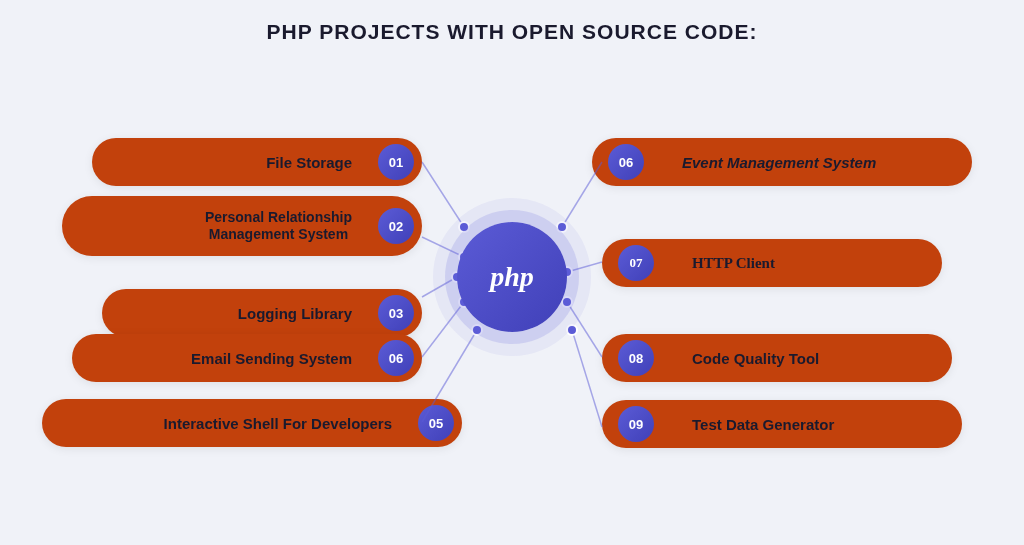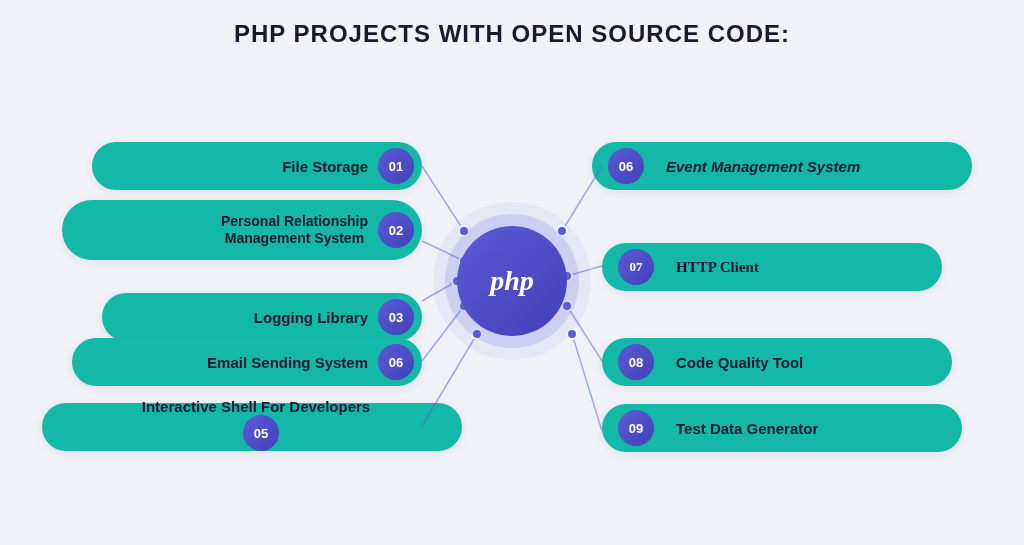--- a/index.html
+++ b/index.html
@@ -11,21 +11,21 @@
       height: 545px;
       overflow: hidden;
       display: flex;
       flex-direction: column;
       align-items: center;
       justify-content: flex-start;
       padding: 20px 0 0 0;
     }
 
     .title {
-      font-size: 24px;
+      font-size: 21px;
       font-weight: 900;
       color: #1a1a2e;
       text-align: center;
       letter-spacing: 1px;
       margin-bottom: 18px;
       text-transform: uppercase;
     }
 
     .diagram-container {
       position: relative;
@@ -54,27 +54,28 @@
       font-size: 28px;
       font-weight: 900;
       color: white;
       font-style: italic;
       font-family: Georgia, serif;
     }
 
     
     .pill {
       position: absolute;
-      background: #14b8a6;
+      background: #c2410c;
       border-radius: 50px;
       display: flex;
       align-items: center;
       box-shadow: 0 2px 10px rgba(0,0,0,0.08);
       height: 48px;
       padding: 0 8px 0 16px;
+      gap: 16px;
     }
 
     .pill-left {
       flex-direction: row;
       justify-content: flex-end;
     }
 
     .pill-right {
       flex-direction: row;
       justify-content: flex-start;
@@ -188,21 +189,21 @@
   <div class="pill pill-left" style="left: 70px; top: 212px; width: 320px; margin-top: 15px;">
     <span class="pill-label">Logging Library</span>
     <div class="pill-num">03</div>
   </div>
 
   <div class="pill pill-left" style="left: 40px; top: 272px; width: 350px;">
     <span class="pill-label">Email Sending System</span>
     <div class="pill-num">06</div>
   </div>
 
-  <div class="pill pill-left" style="left: 10px; top: 337px; width: 420px; flex-direction: column;">
+  <div class="pill pill-left" style="left: 10px; top: 337px; width: 420px;">
     <span class="pill-label">Interactive Shell For Developers</span>
     <div class="pill-num">05</div>
   </div>
 
   <div class="pill pill-right" style="left: 560px; top: 76px; width: 380px;">
     <div class="pill-num">06</div>
     <span class="pill-label" style="margin-left:12px;font-style:italic;">Event Management System</span>
   </div>
 
   <div class="pill pill-right" style="left: 570px; top: 177px; width: 340px; font-family: Liberation Serif, serif;">

